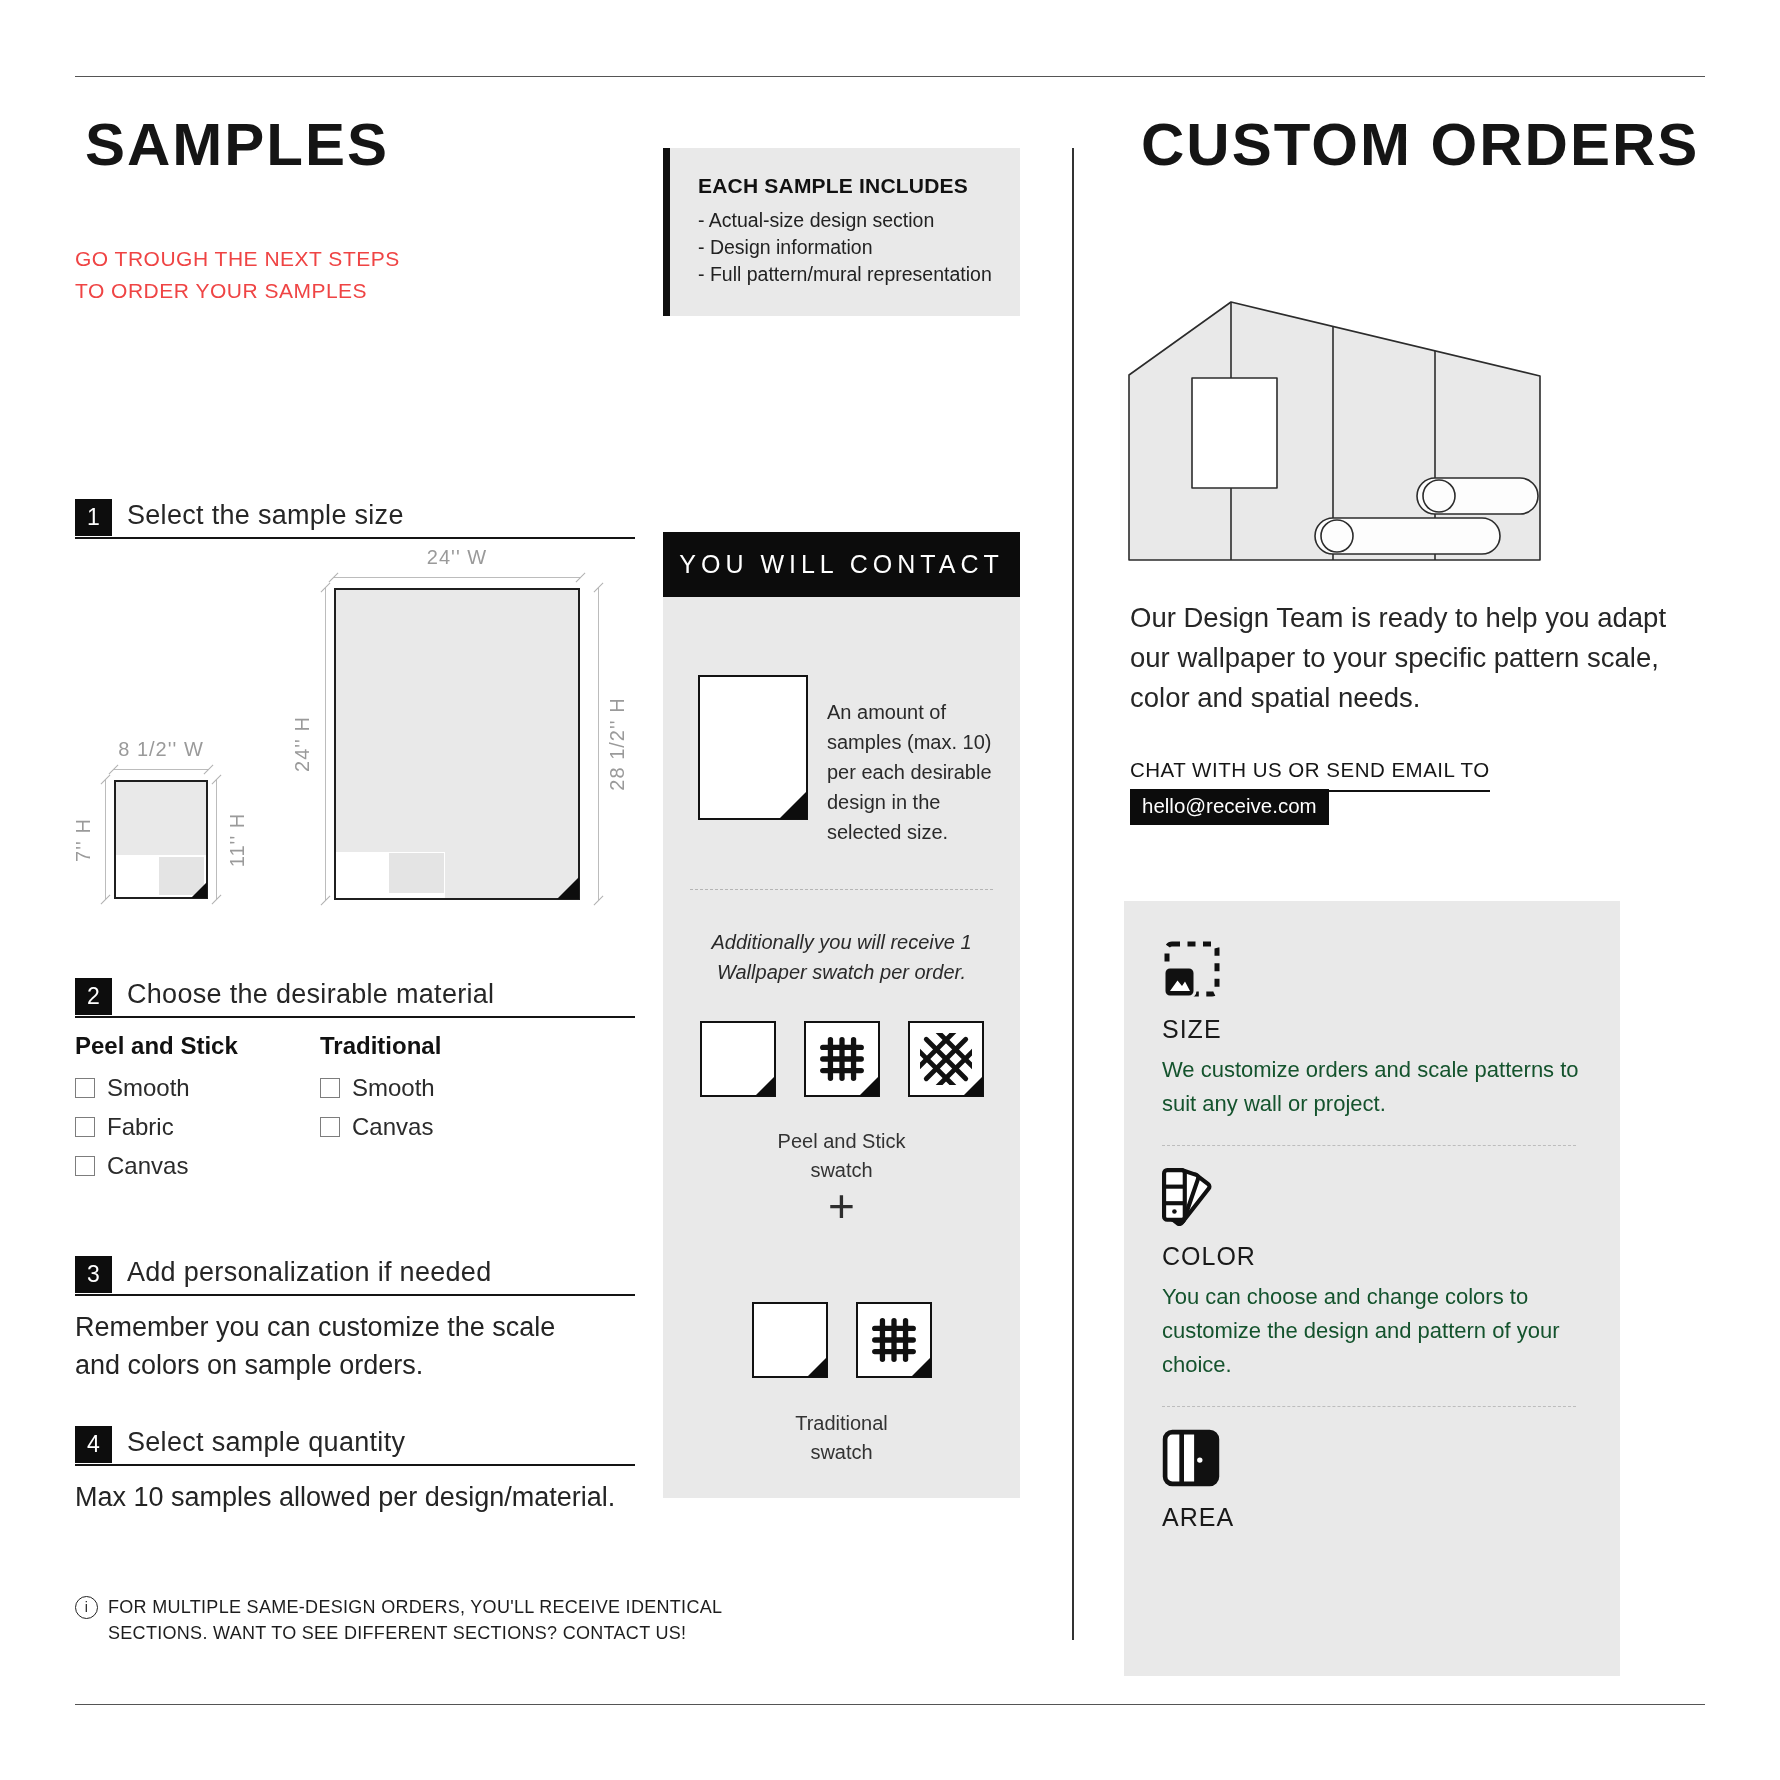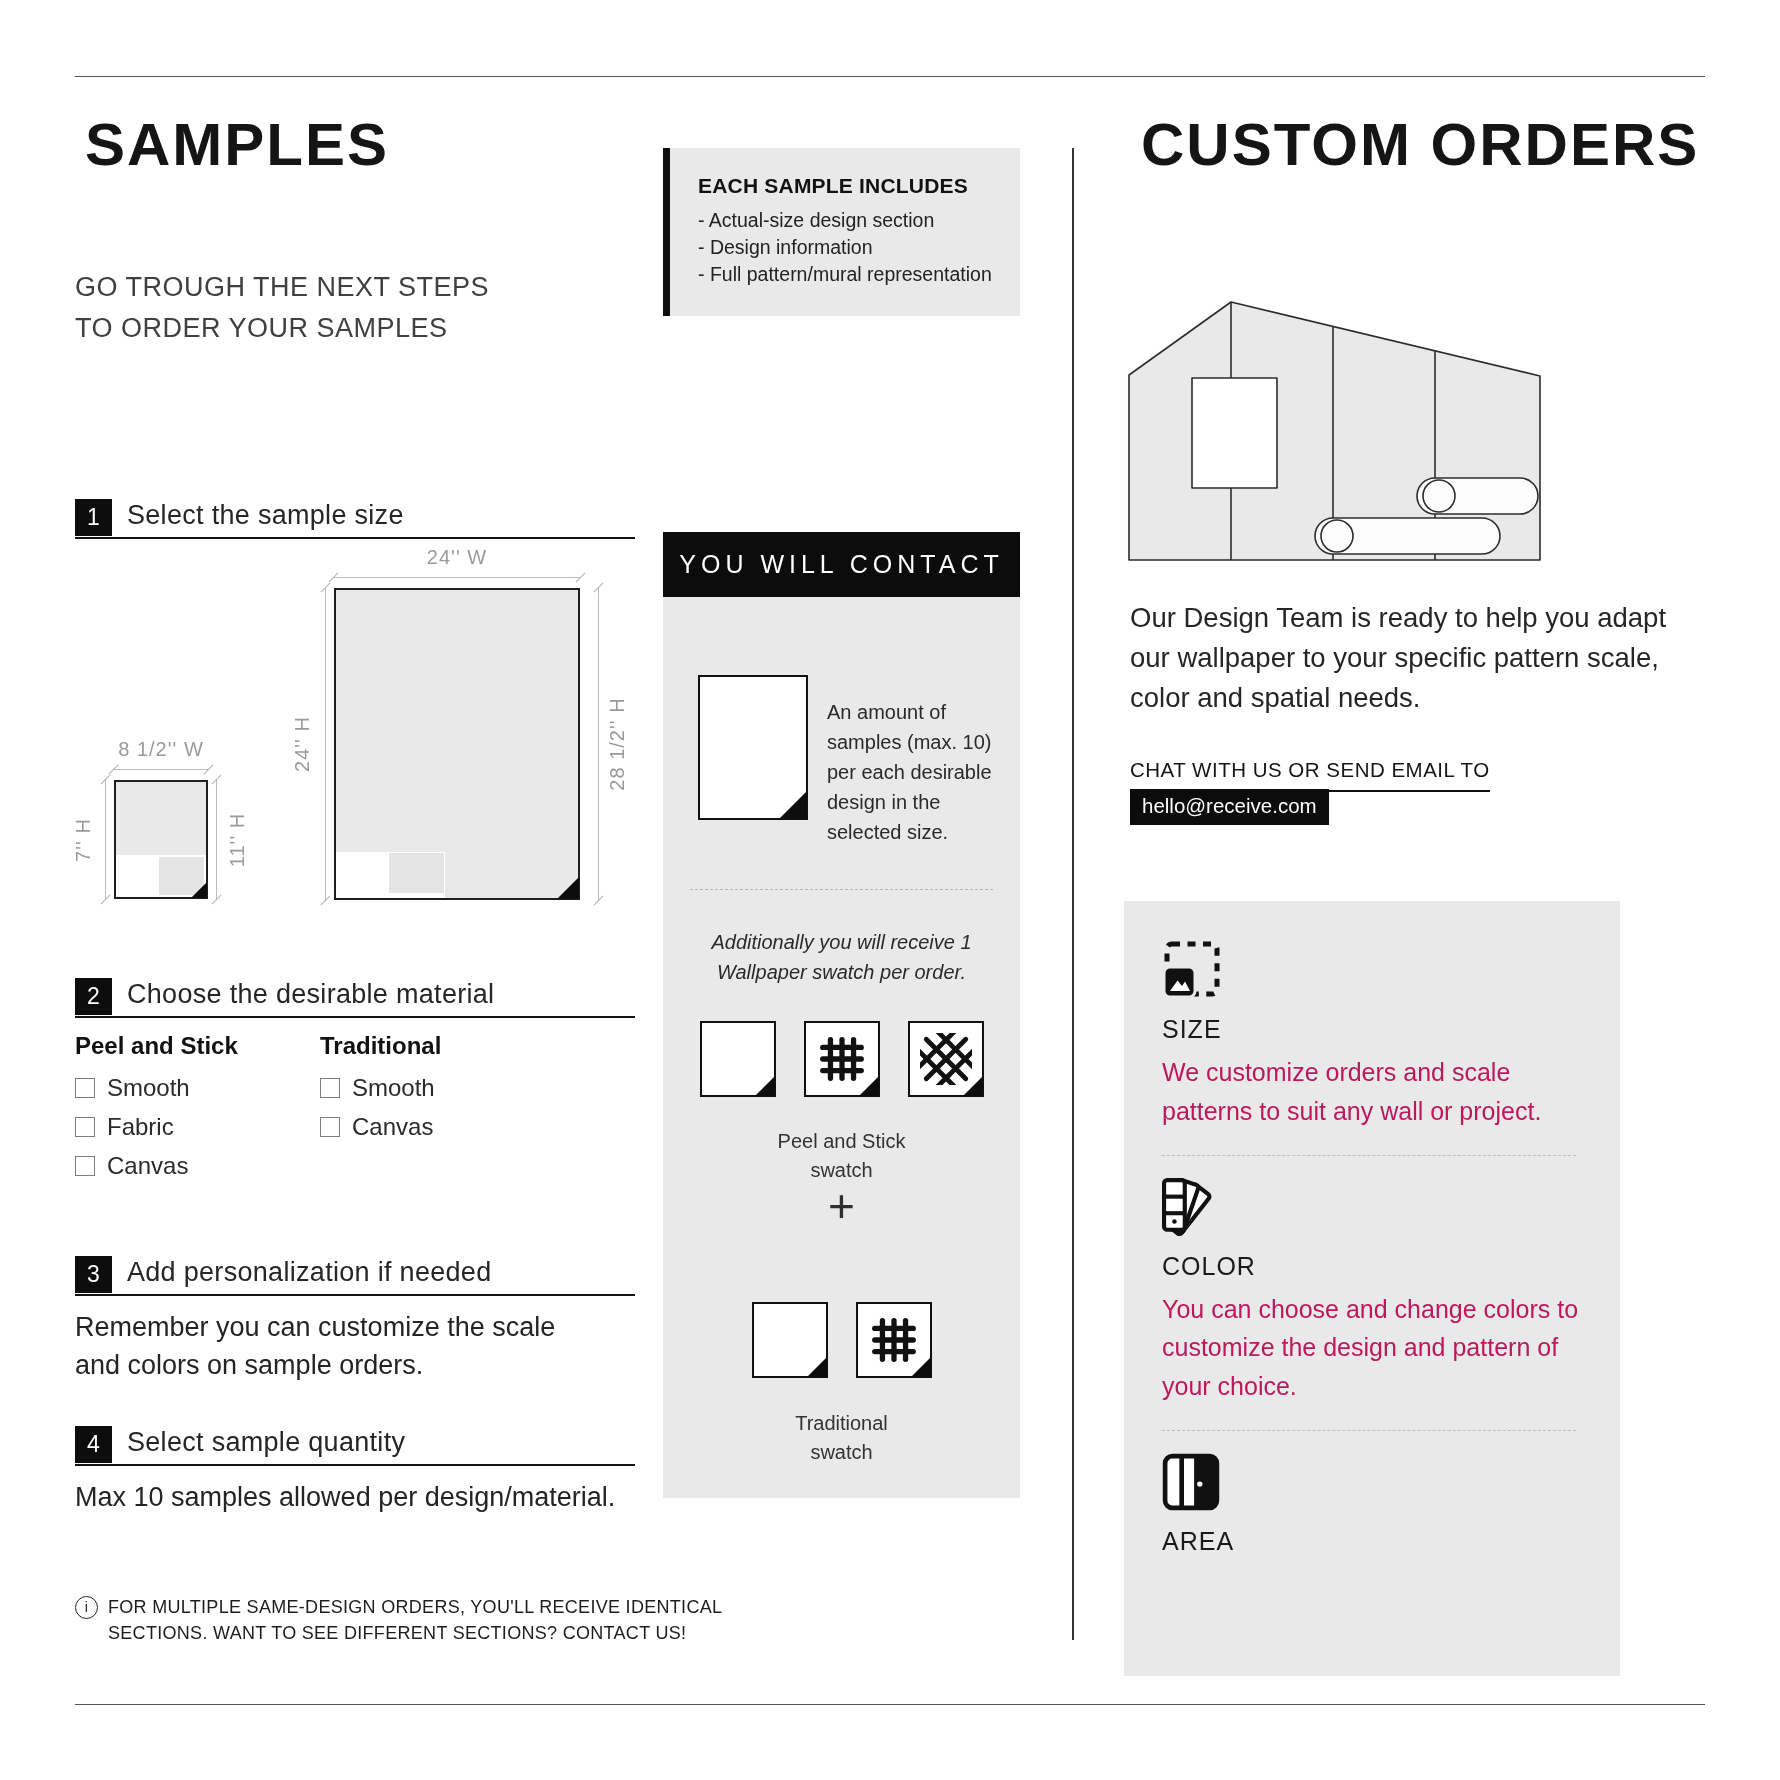--- a/index.html
+++ b/index.html
@@ -3,21 +3,21 @@
 <meta charset="utf-8">
 <style>
   html,body{margin:0;padding:0;background:#fff;}
   body{width:1780px;height:1780px;position:relative;font-family:"Liberation Sans","DejaVu Sans",sans-serif;color:#222;}
   .abs{position:absolute;}
   
   .hrule{position:absolute;left:75px;width:1630px;height:1px;background:#555;}
   .vdivider{position:absolute;left:1072px;top:148px;width:2px;height:1492px;background:#333;}
   
   .big-title{font-size:60px;letter-spacing:2px;color:#151515;font-weight:700;white-space:nowrap;margin-left:13px;}
-  .intro{font-size:27px;line-height:1.5;letter-spacing:.5px;color:#404040;white-space:pre-line;margin-top:24px;}
+  .intro{font-size:21px;line-height:1.5;letter-spacing:.5px;color:#ef4444;white-space:pre-line;}
   
   .esi-box{left:663px;top:148px;width:357px;background:#e9e9e9;border-left:7px solid #0f0f0f;box-sizing:border-box;padding:26px 24px 28px 28px;}
   .esi-title{font-size:21px;font-weight:bold;color:#111;margin-bottom:9px;letter-spacing:.2px;}
   .esi-item{font-size:19.5px;line-height:1.38;color:#222;padding-left:13px;text-indent:-13px;}
   .esi-item::before{content:"- ";}
   
   .step{width:560px;display:flex;align-items:center;gap:15px;border-bottom:2px solid #141414;padding-bottom:1px;}
   .step-num{width:37px;height:37px;background:#0d0d0d;color:#fff;font-size:23px;display:flex;align-items:center;justify-content:center;flex:0 0 auto;}
   .step-label{font-size:27px;color:#262626;letter-spacing:.3px;padding-bottom:4px;}
   .step-body{font-size:27px;line-height:1.42;color:#242424;}
@@ -58,21 +58,21 @@
   .swatch-row{position:absolute;left:0;width:357px;display:flex;justify-content:center;gap:28px;}
   .swatch{width:76px;height:76px;background:#fff;border:2px solid #111;box-sizing:border-box;position:relative;display:flex;align-items:center;justify-content:center;}
   .swatch-label{position:absolute;left:0;width:357px;text-align:center;font-size:20px;line-height:1.45;color:#333;white-space:pre-line;}
   .plus{position:absolute;left:0;width:357px;text-align:center;font-size:46px;font-weight:300;color:#2e2e2e;}
   
   .design-intro{font-size:27.5px;line-height:1.45;color:#262626;}
   .chat-label{display:inline-block;font-size:20.5px;letter-spacing:.5px;color:#161616;border-bottom:2px solid #111;padding-bottom:8px;}
   .email-box{display:inline-block;background:#0c0c0c;color:#fff;font-size:20.5px;padding:5px 12px 7px;}
   .co-panel{left:1124px;top:901px;width:496px;height:775px;background:#e9e9e9;box-sizing:border-box;padding:38px 44px 30px 38px;overflow:hidden;}
   .feat-title{font-size:25px;letter-spacing:1px;color:#191919;margin:16px 0 9px;}
-  .feat-body{font-size:25px;line-height:1.55;color:#be185d;}
+  .feat-body{font-size:22px;line-height:1.55;color:#14532d;}
   .co-div{border-top:1px dashed #bdbdbd;margin:24px 0 22px;}
   svg{display:block;}
 </style>
 </head>
 <body>
 
 <div class="hrule" style="top:76px;"></div>
 <div class="hrule" style="top:1704px;"></div>
 <div class="vdivider"></div>
 

